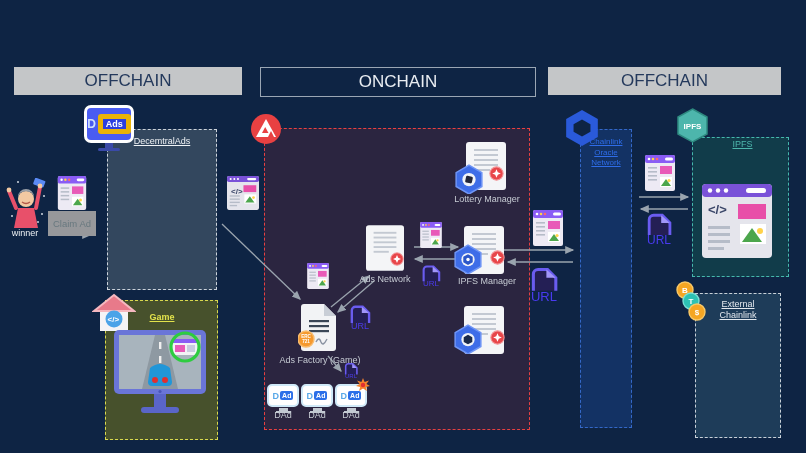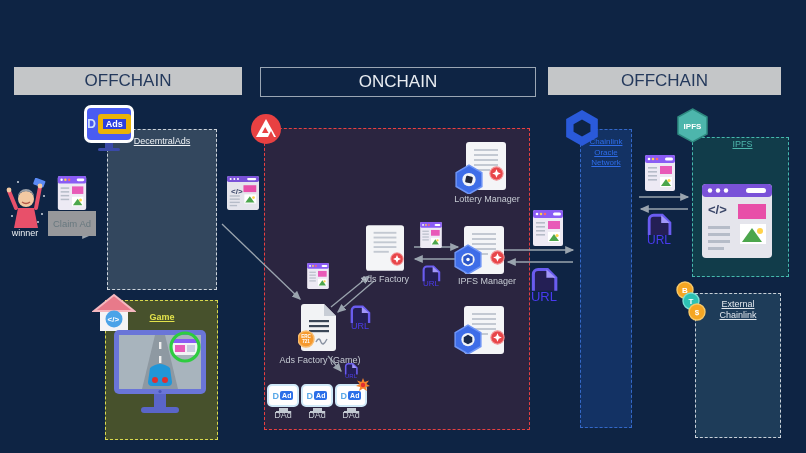--- a/index.html
+++ b/index.html
@@ -235,21 +235,21 @@
     <rect x="9.8" y="11.3" width="6.4" height="6.4" rx="1.2" fill="#23263a" transform="rotate(12 13 14.5)"></rect>
   </svg>
   <div class="slbl" style="left:447px;top:194px;width:80px;z-index:5;">Lottery Manager</div>
 
   <svg class="icon" style="left:366px;top:225px;" width="38" height="46">
       <use href="#icoDoc"></use>
     </svg>
   <svg class="icon" style="left:390px;top:252px;" width="14" height="14">
       <use href="#icoSeal"></use>
     </svg>
-  <div class="slbl" style="left:345px;top:274px;width:80px;z-index:5;">Ads Factory</div>
+  <div class="slbl" style="left:345px;top:274px;width:80px;z-index:5;">Ads Network</div>
 
   <svg class="icon" style="left:420px;top:222px;" width="22" height="26">
       <use href="#icoAd"></use>
     </svg>
   <div class="urlwrap" style="left:420px;top:264px;">
     <svg width="22" height="18" viewBox="0 0 26 22">
         <use href="#icoUrl"></use>
       </svg>
     <span class="urltext" style="font-size:8px;">URL</span>
   </div>

